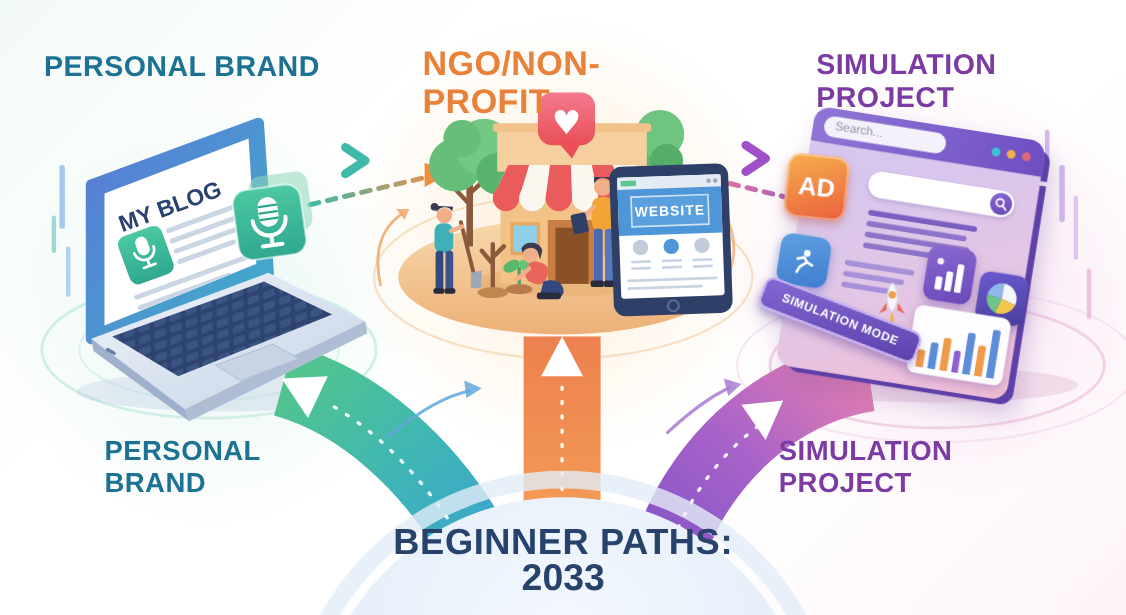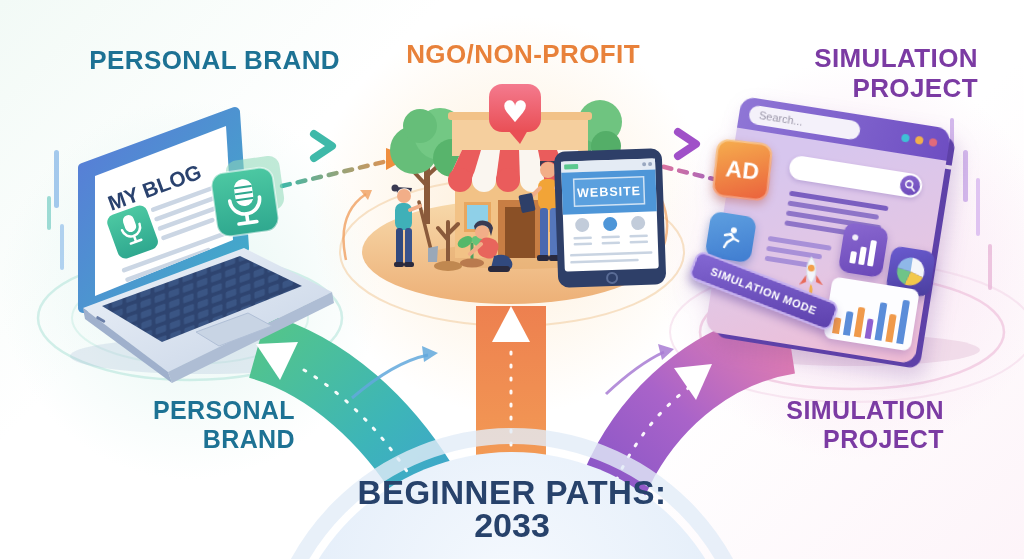--- a/index.html
+++ b/index.html
@@ -2,21 +2,21 @@
 <html><head>
 <meta charset="utf-8">
 <style>
   html,body{margin:0;padding:0;background:#fff;}
   #canvas{
     position:relative;width:1024px;height:559px;overflow:hidden;
     font-family:"Liberation Sans",sans-serif;
     background:linear-gradient(135deg,#f2faf6 0%,#ffffff 28%,#ffffff 68%,#fdf4f9 100%);
   }
   .abs{position:absolute;}
-  .h{position:absolute;font-weight:bold;text-align:right;line-height:1.14;letter-spacing:.4px;}
+  .h{position:absolute;font-weight:bold;text-align:left;line-height:1.14;letter-spacing:.4px;}
   .h-teal{color:#1d7294;}
   .h-orange{color:#e8813a;}
   .h-purple{color:#7b3ba3;}
   .hub-text{position:absolute;text-align:center;color:#27426b;font-weight:bold;}
   
   .window{
     position:absolute;left:742px;top:96px;width:212px;
     transform:rotate(9deg);transform-origin:0 0;
     filter:drop-shadow(6px 10px 10px rgba(120,80,160,.25));
   }
@@ -467,21 +467,21 @@
           <path d="M12,20 L5,30 L12,27 Z" fill="#e86a5a"></path>
           <path d="M22,20 L29,30 L22,27 Z" fill="#e86a5a"></path>
           <path d="M17,29 C20,34 18,40 17,44 C16,40 14,34 17,29 Z" fill="#f2b04b"></path>
         </svg>
       </div>
       <div class="ribbon">SIMULATION MODE</div>
     </div>
   </div>
 
   <div class="h h-teal" style="left:40px;top:46px;width:300px;font-size:26px">PERSONAL BRAND</div>
-  <div class="h h-orange" style="left:384px;top:40px;width:256px;font-size:26px">NGO/NON-PROFIT</div>
+  <div class="h h-orange" style="left:384px;top:40px;width:256px;font-size:31px">NGO/NON-PROFIT</div>
   <div class="h h-purple" style="left:742px;top:44px;width:236px;font-size:26px">SIMULATION PROJECT</div>
   <div class="h h-teal" style="left:95px;top:396px;width:200px;font-size:25px">PERSONAL BRAND</div>
   <div class="h h-purple" style="left:708px;top:396px;width:236px;font-size:25px">SIMULATION PROJECT</div>
 
   <div class="hub-text" style="left:332px;top:474px;width:360px;font-size:33px;letter-spacing:.5px">BEGINNER PATHS:</div>
   <div class="hub-text" style="left:332px;top:506px;width:360px;font-size:34px">2033</div>
 
 </div>
 
 </body></html>

